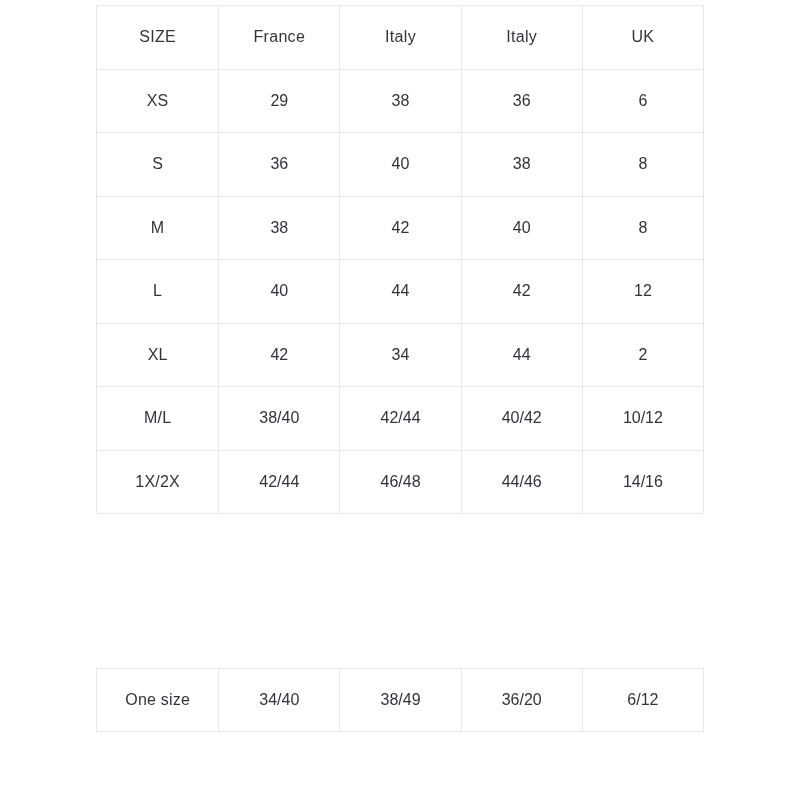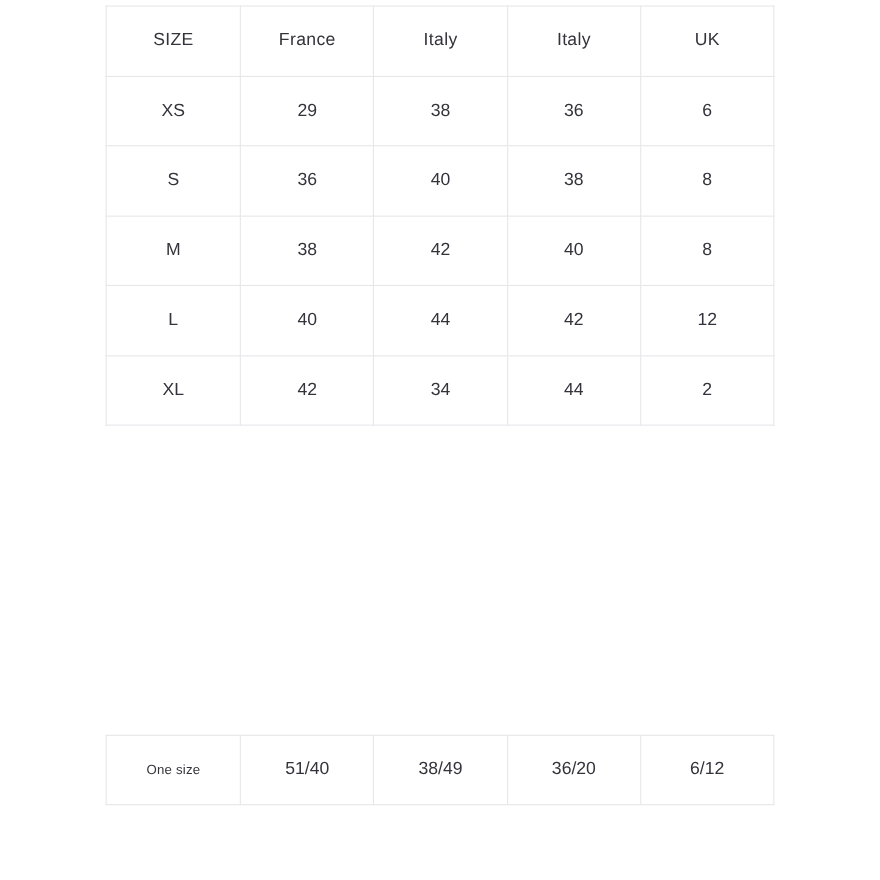--- a/index.html
+++ b/index.html
@@ -57,21 +57,21 @@
   .header-row td {
     font-weight: bold;
     font-size: 16px;
     color: #26262e;
     letter-spacing: 0.3px;
   }
   .secondary table.size-table td {
     height: 62px;
   }
   .secondary .cell-label {
-    font-size: 12px;
+    font-size: 16px;
   }
 </style>
 </head>
 <body>
 
 <div class="page">
 
   <div class="table-wrap primary">
     <table class="size-table">
       <colgroup>
@@ -124,39 +124,53 @@
 
         <tr>
           <td class="cell-label">XL</td>
           <td>42</td>
           <td>34</td>
           <td>44</td>
           <td>2</td>
         </tr>
 
 
+        <tr>
+          <td class="cell-label">M/L</td>
+          <td>38/40</td>
+          <td>42/44</td>
+          <td>40/42</td>
+          <td>10/12</td>
+        </tr>
 
+        <tr>
+          <td class="cell-label">1X/2X</td>
+          <td>42/44</td>
+          <td>46/48</td>
+          <td>44/46</td>
+          <td>14/16</td>
+        </tr>
 
       </tbody>
     </table>
   </div>
 
   <div class="table-wrap secondary">
     <table class="size-table">
       <colgroup>
         <col class="c-label">
         <col class="c-data">
         <col class="c-data">
         <col class="c-data">
         <col class="c-data">
       </colgroup>
       <tbody>
         <tr>
           <td class="cell-label">One size</td>
-          <td>51/40</td>
+          <td>34/40</td>
           <td>38/49</td>
           <td>36/20</td>
           <td>6/12</td>
         </tr>
       </tbody>
     </table>
   </div>
 
 </div>
 

